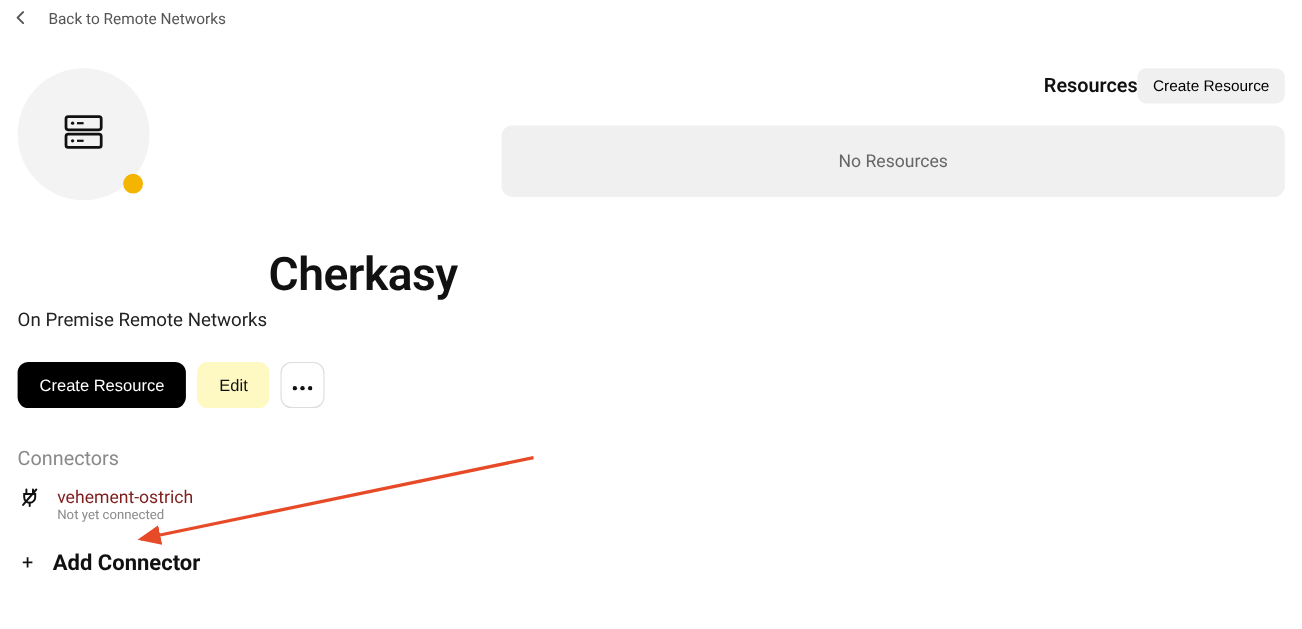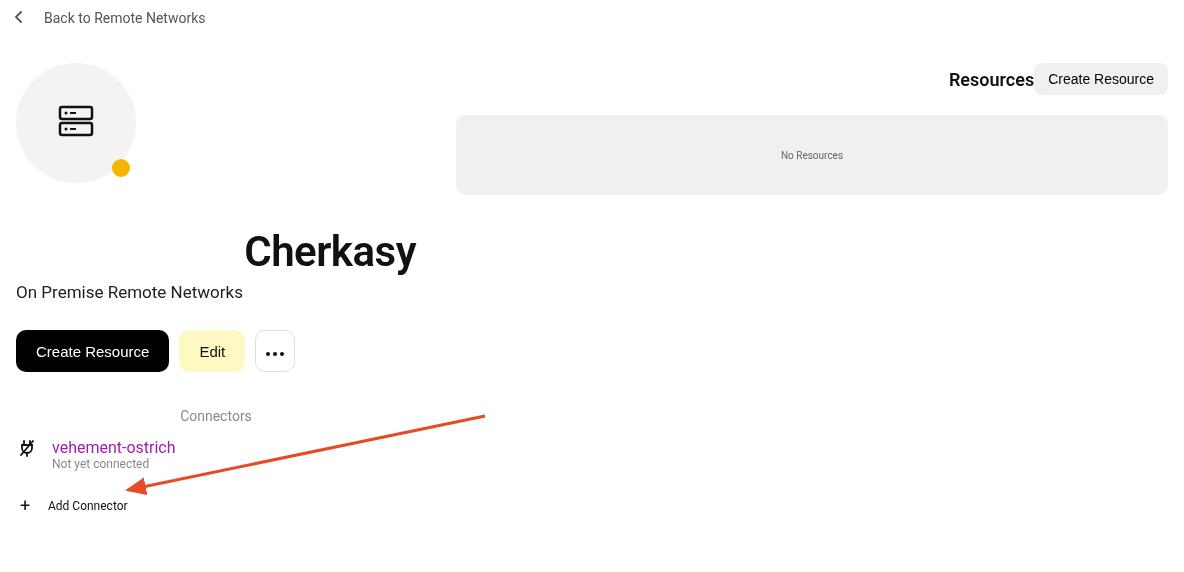--- a/index.html
+++ b/index.html
@@ -71,57 +71,57 @@
   }
   .btn-primary { background:#000; color:#fff; font-weight:500; }
   .btn-light { background:#fef9c3; color:#111; font-weight:500; }
   .btn-more {
     width:40px; height:42px; border:1px solid #ddd; border-radius:10px;
     background:#fff; display:flex; align-items:center; justify-content:center;
     cursor:pointer;
   }
 
   .section-label {
-    color:#8a8a8a; font-size:14px; margin-top: 36px; text-align: center;
+    color:#8a8a8a; font-size:18px; margin-top: 36px;
   }
 
   .connector {
     display:flex; align-items:flex-start; gap:14px;
     margin-top:14px;
   }
   .connector .ic { flex:0 0 22px; display:flex; align-items:center; justify-content:center; position:relative; }
   .connector .ic .mini-dot {
     position:absolute; bottom:-2px; right:-4px;
     width:7px; height:7px; border-radius:50%; background:#2ab783;
   }
-  .connector .txt .name { font-size:16px; color:#a21caf; }
+  .connector .txt .name { font-size:16px; color:#7f1d1d; }
   .connector .txt .status { font-size:12px; color:#8a8a8a; }
 
   .add-connector {
     display:flex; align-items:center; gap:14px;
     margin-top: 24px; cursor:pointer;
   }
   .add-connector .plus { width:18px; display:flex; justify-content:center; font-size:18px; color:#111; }
-  .add-connector .label { font-size:12px; font-weight:400;text-align:right; }
+  .add-connector .label { font-size:20px; font-weight:700;text-align:right; }
 
   .resources-header {
     display:flex; align-items:center; justify-content:flex-end;
   }
   .resources-header h2 { font-size:18px; font-weight:600; }
   .btn-create-resource {
     background:#f0f0f0; border:none; border-radius:8px;
     padding:8px 14px; font-size:14px; font-weight:500; cursor:pointer;
   }
   .resources-empty {
     margin-top: 20px;
     background:#f0f0f0;
     border-radius:10px;
-    height:80px;
+    height:65px;
     display:flex; align-items:center; justify-content:center;
-    color:#666; font-size:10px;
+    color:#666; font-size:16px;
   }
 
   .annotation-arrow {
     position:absolute;
     left:0; top:0;
     pointer-events:none;
   }
 </style>
 </head>
 <body>

